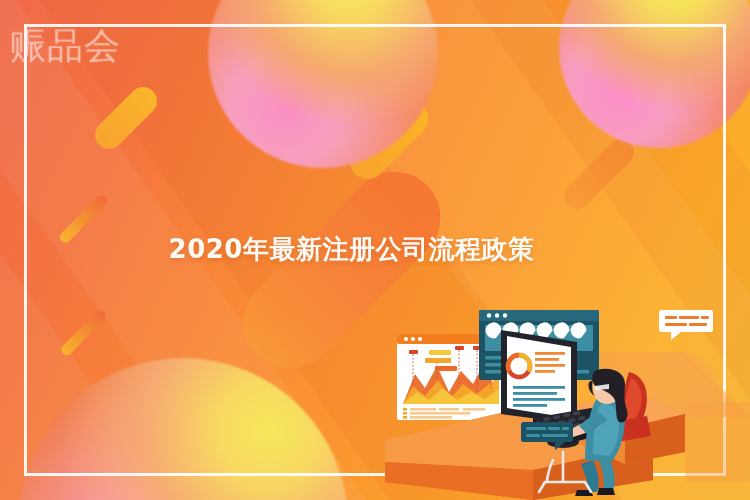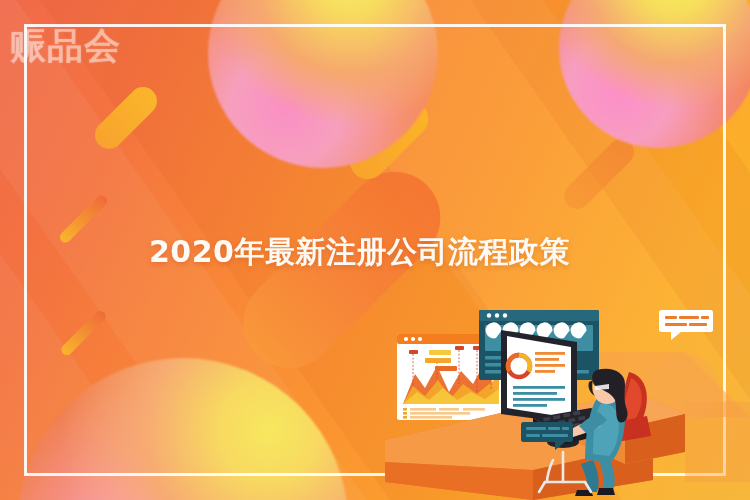--- a/index.html
+++ b/index.html
@@ -66,35 +66,35 @@
     width: 702px; height: 452px;
     border: 3px solid rgba(255,255,255,0.92);
     box-sizing: border-box;
     pointer-events: none;
   }
   
   #watermark {
     position: absolute;
     left: 10px; top: 22px;
     font-size: 36px;
-    font-weight: 700;
+    font-weight: 400;
     letter-spacing: 1px;
     color: rgba(255,255,255,0.40);
     text-shadow: 0 0 2px rgba(255,255,255,0.25);
     font-family: "DejaVu Sans", sans-serif;
     white-space: nowrap;
     z-index: 30;
   }
   
   #title {
     position: absolute;
-    left: 8px; top: 232px;
+    left: 0; top: 232px;
     width: 703px;
     text-align: center;
-    font-size: 30px;
+    font-size: 26px;
     font-weight: 700;
     color: #fdfaf5;
     letter-spacing: 0.5px;
     font-family: "DejaVu Sans", sans-serif;
     text-shadow: 0 2px 5px rgba(170,60,10,0.28);
     z-index: 25;
     white-space: nowrap;
   }
   
   #illustration {

